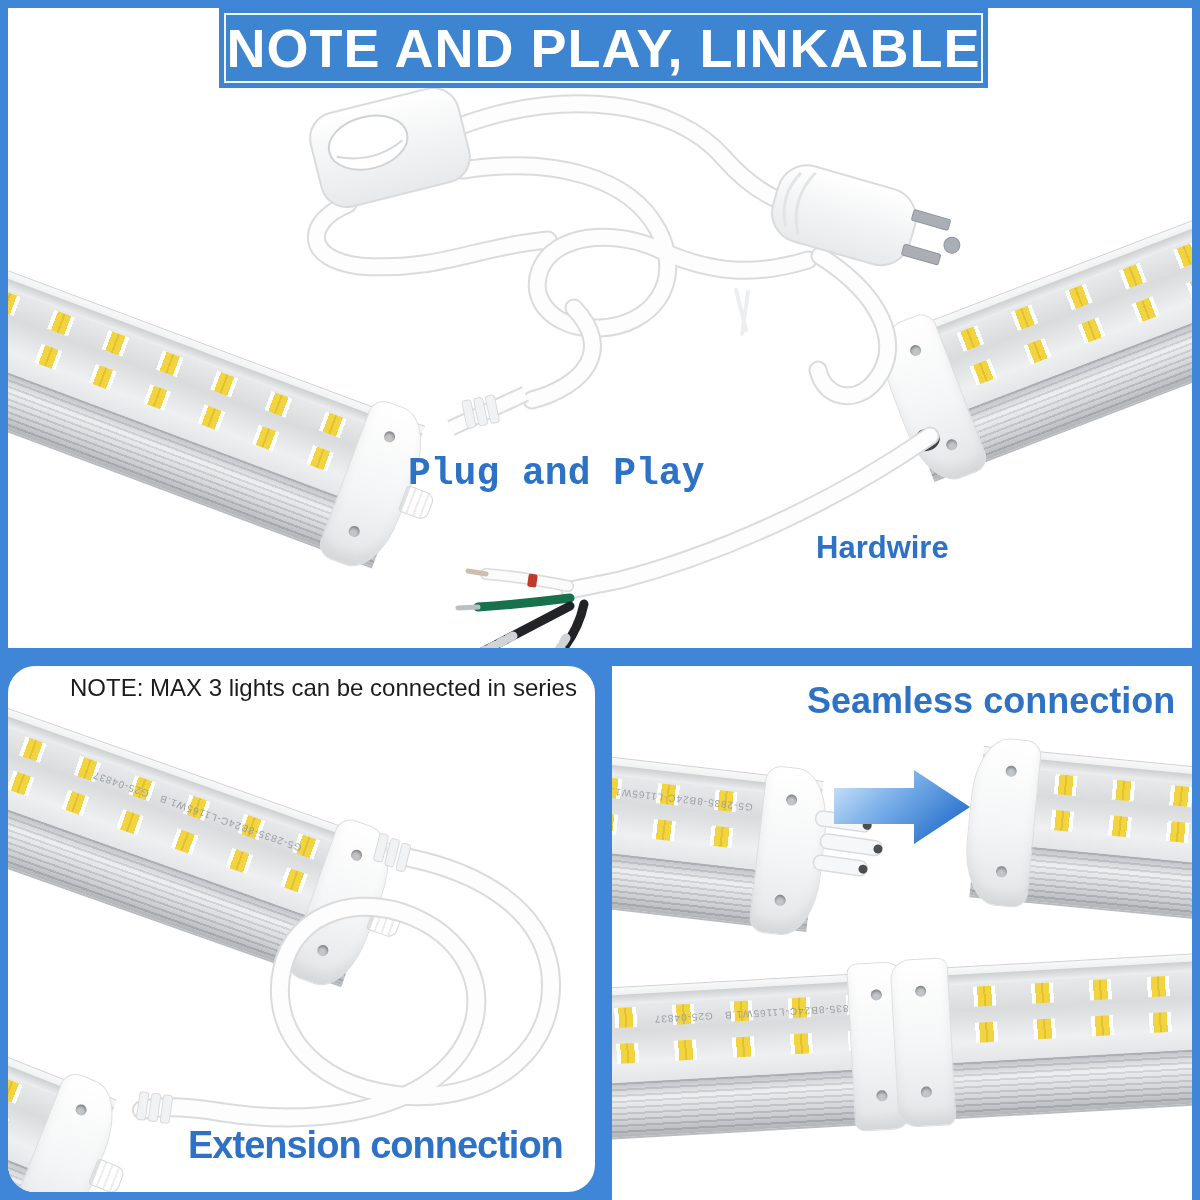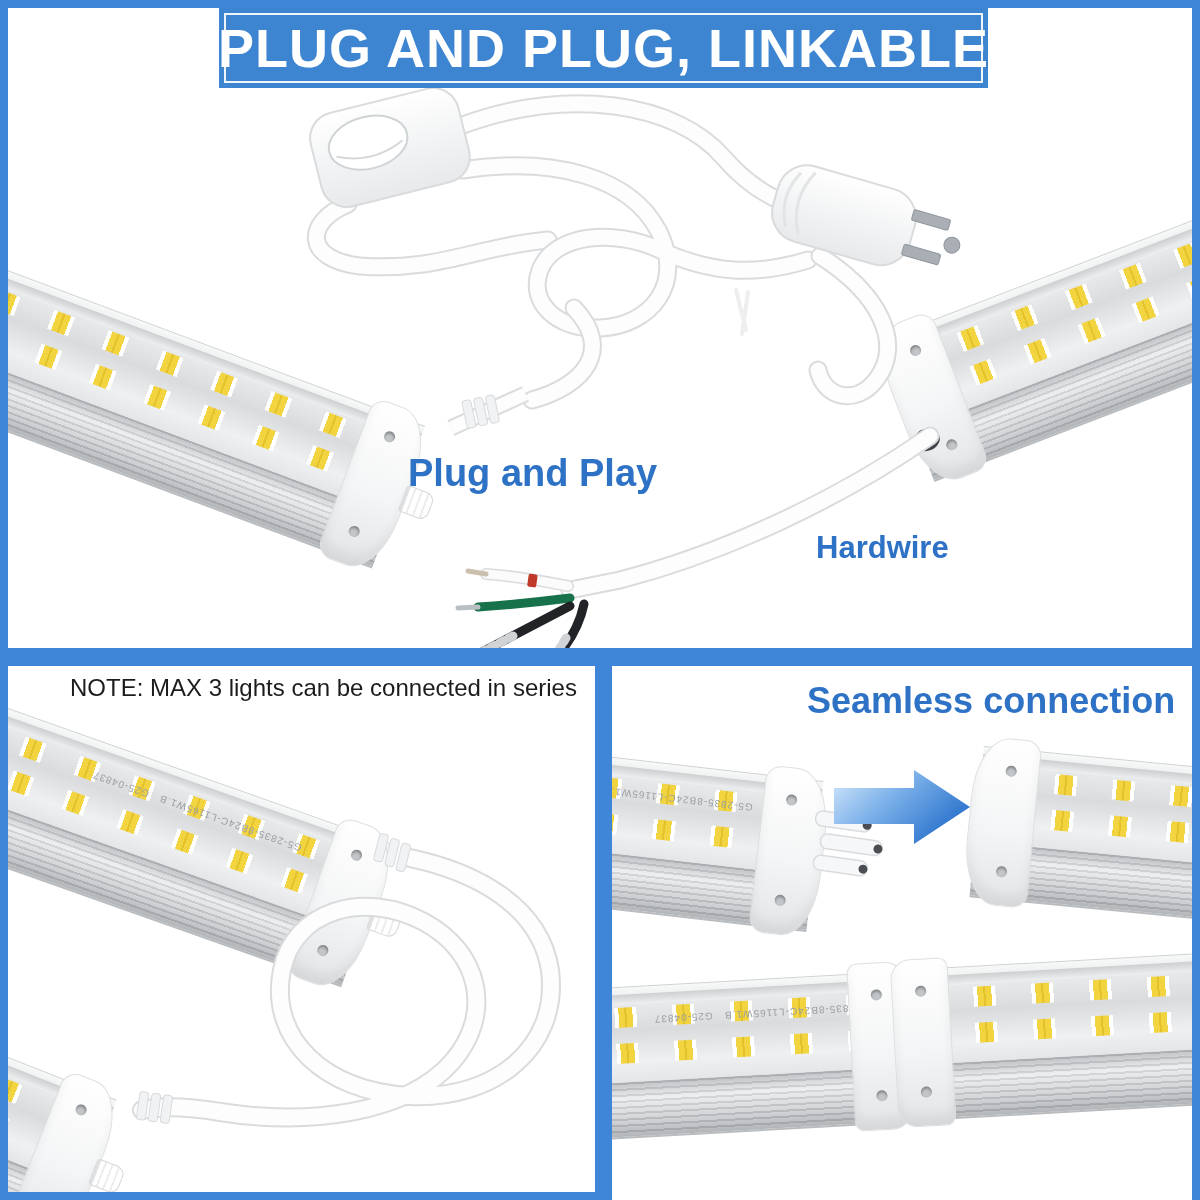--- a/index.html
+++ b/index.html
@@ -1,19 +1,19 @@
 <!DOCTYPE html>
 <html style="--frame-blue: #3f86d8; --banner-blue: #3d84d1; --label-blue: #2e72c6; --note-black: #1c1c1c; --led-yellow: #f2d340; --wire-green: #17714a; --wire-black: #212326; --wire-white: #fbfbfb;"><head>
 <meta charset="utf-8">
 <style>
   html,body{margin:0;padding:0;background:#2f6db4;}
   .stage{position:relative;width:1200px;height:1200px;background:var(--frame-blue,#3f86d8);overflow:hidden;font-family:"Liberation Sans",sans-serif;}
   .panel{position:absolute;background:#ffffff;overflow:hidden;}
   .panel-top{left:8px;top:8px;width:1184px;height:640px;}
-  .panel-bl{left:8px;top:666px;width:587px;height:526px;}
+  .panel-bl{left:8px;top:666px;width:587px;height:526px;border-radius:27px;}
   .panel-br{left:612px;top:666px;width:580px;height:625px;}
 
   .banner{position:absolute;left:219px;top:8px;width:769px;height:80px;background:var(--banner-blue,#3d84d1);z-index:6;display:flex;align-items:center;justify-content:center;}
   .banner::after{content:"";position:absolute;inset:5px;border:2px solid rgba(255,255,255,.92);pointer-events:none;}
   .banner-title{color:#ffffff;font-weight:700;font-size:54px;letter-spacing:1px;white-space:nowrap;}
 
   .label{position:absolute;color:var(--label-blue,#2e72c6);font-weight:700;z-index:5;white-space:nowrap;}
   .note{position:absolute;color:var(--note-black,#1c1c1c);font-size:24px;z-index:5;white-space:nowrap;}
 
   
@@ -127,26 +127,26 @@
       </g>
       <g transform="rotate(-12 480 402)" fill="#f1f2f3" stroke="#d7dadc">
         <path d="M 440 412 L 520 394" fill="none" stroke="#d9dbdd" stroke-width="17"></path>
         <path d="M 440 412 L 520 394" fill="none" stroke="#fdfdfd" stroke-width="13"></path>
         <rect x="456" y="388" width="9" height="28" rx="3"></rect>
         <rect x="468" y="388" width="9" height="28" rx="3"></rect>
         <rect x="480" y="388" width="9" height="28" rx="3"></rect>
       </g>
     </svg>
 
-    <div class="label" style="left:400px;top:444px;font-size:38px;">Plug and Play</div>
+    <div class="label" style="left:400px;top:444px;font-size:38px;font-family:Liberation Mono, monospace;">Plug and Play</div>
     <div class="label" style="left:808px;top:522px;font-size:31px;">Hardwire</div>
   </section>
 
   <div class="banner">
-    <span class="banner-title">PLUG AND PLUG, LINKABLE</span>
+    <span class="banner-title">NOTE AND PLAY, LINKABLE</span>
   </div>
 
   <section class="panel panel-bl">
     <div class="note" style="left:62px;top:8px;">NOTE: MAX 3 lights can be connected in series</div>
 
     <div class="tube" style="left:-45px;top:26px;width:455px;height:150px;transform:rotate(19.5deg);">
       <div class="lens">
         <div class="led-row row-a"></div>
         <div class="led-row row-b"></div>
         <div class="print" style="left:150px;">
@@ -185,20 +185,21 @@
         <rect x="380" y="174" width="9" height="28" rx="3"></rect>
         <rect x="392" y="176" width="9" height="28" rx="3"></rect>
       </g>
       <g fill="#f1f2f3" stroke="#d7dadc" transform="rotate(8 150 442)">
         <rect x="130" y="428" width="9" height="28" rx="3"></rect>
         <rect x="142" y="428" width="9" height="28" rx="3"></rect>
         <rect x="154" y="428" width="9" height="28" rx="3"></rect>
       </g>
     </svg>
 
+    <div class="label" style="left:180px;top:458px;font-size:38px;letter-spacing:-1px;">Extension connection</div>
   </section>
 
   <section class="panel panel-br">
     <div class="label" style="left:195px;top:14px;font-size:36px;">Seamless connection</div>
 
     <div class="tube" style="left:-25px;top:88px;width:238px;height:150px;transform:rotate(6.5deg);">
       <div class="lens">
         <div class="led-row row-a"></div>
         <div class="led-row row-b"></div>
         <div class="print" style="left:20px;">

